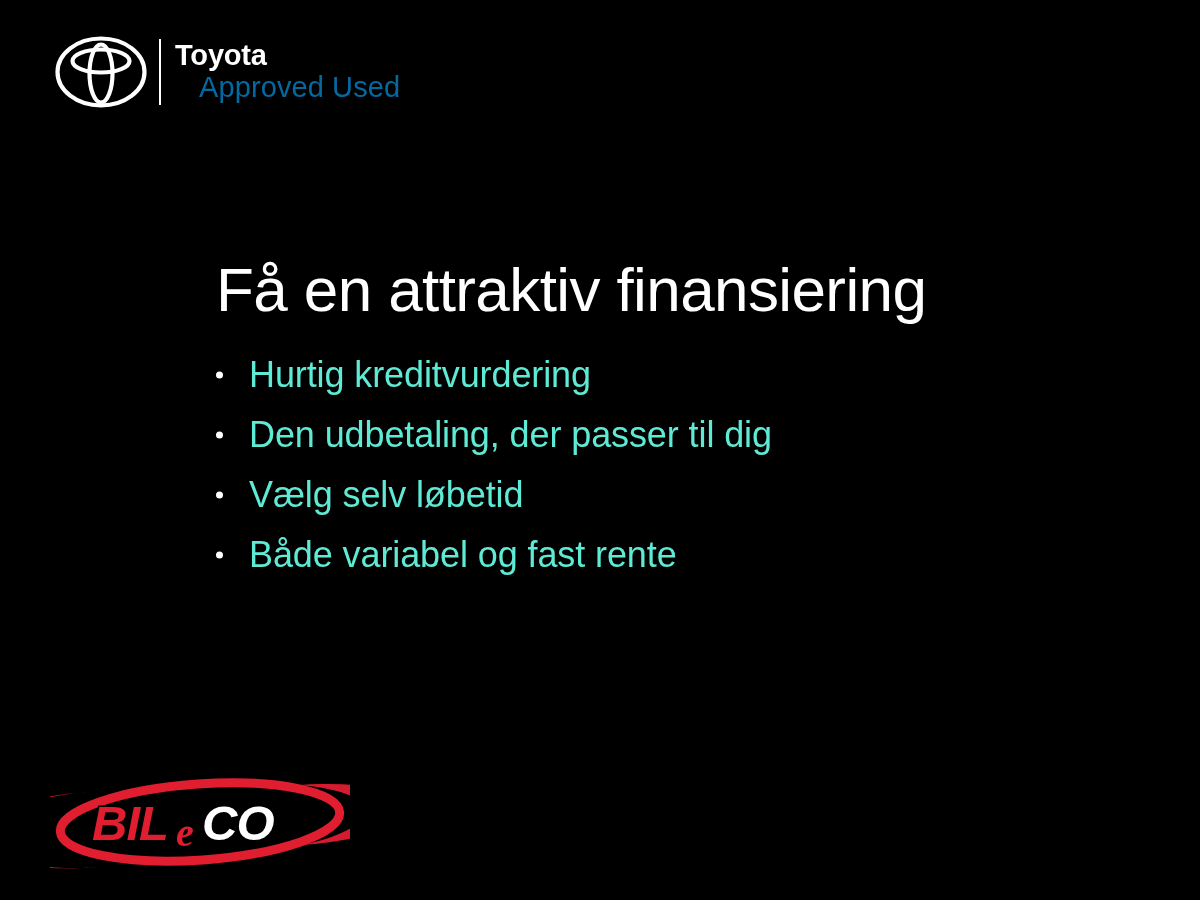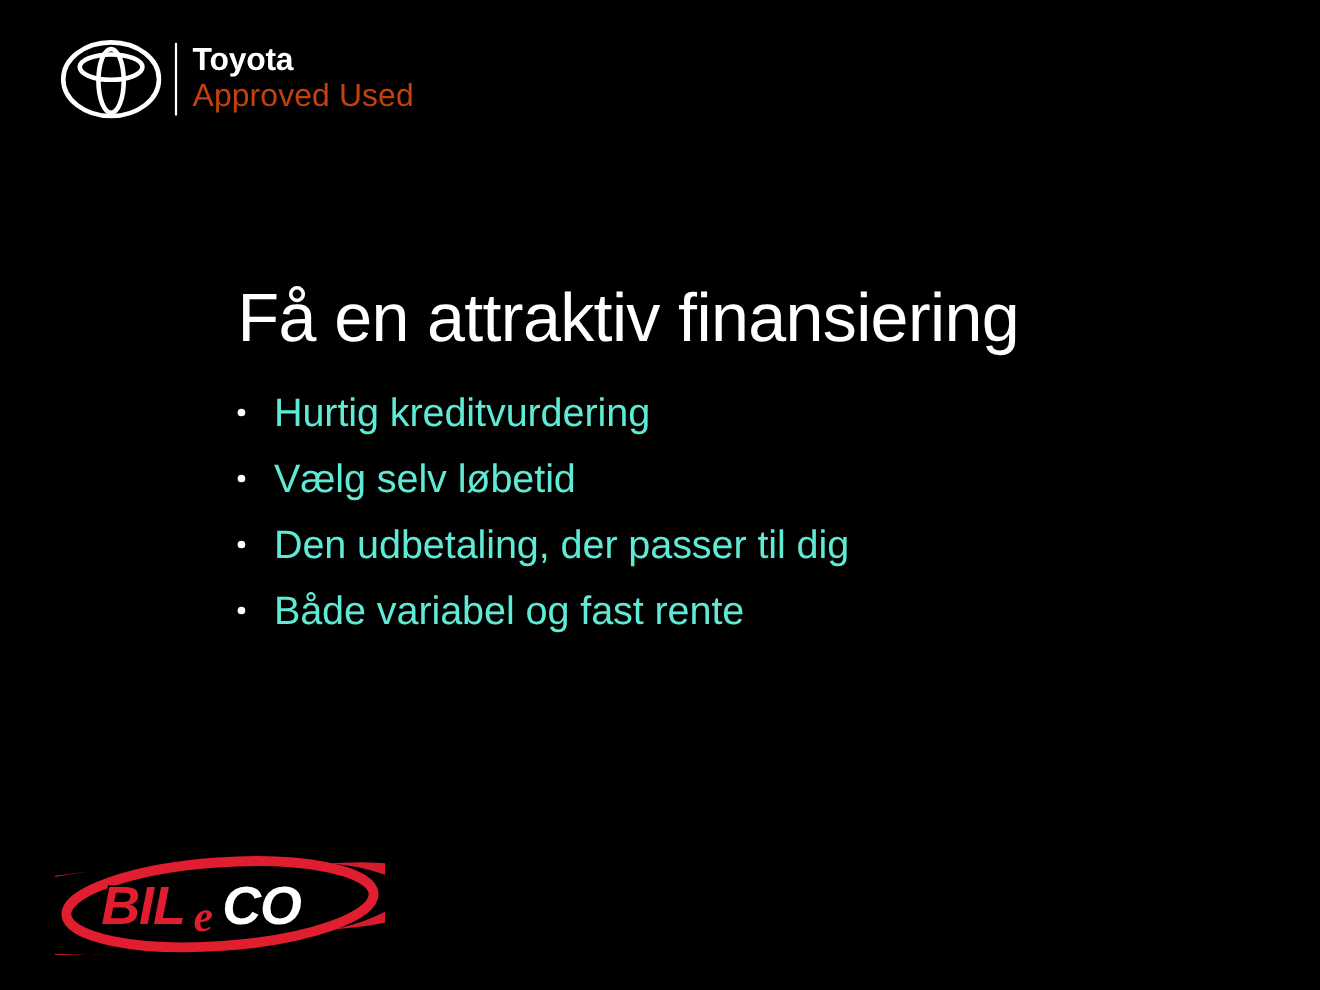--- a/index.html
+++ b/index.html
@@ -61,22 +61,23 @@
     line-height: 1.12;
     color: #ffffff;
     white-space: nowrap;
   }
 
   .brand-sub {
     font-size: 29px;
     font-weight: 300;
     letter-spacing: 0.1px;
     line-height: 1.16;
-    color: #c2410c;
-    white-space: nowrap;
+    color: #0369a1;
+    white-space: nowrap;
+    margin-left: 24px;
   }
 
   
   .content {
     position: absolute;
     left: 216px;
     top: 258px;
     width: 860px;
   }
 
@@ -166,25 +167,25 @@
 
     <h1 class="headline">Få en attraktiv finansiering</h1>
 
     <ul class="bullet-list">
       <li class="bullet-item">
         <span class="bullet-dot"></span>
         <span>Hurtig kreditvurdering</span>
       </li>
       <li class="bullet-item">
         <span class="bullet-dot"></span>
+        <span>Den udbetaling, der passer til dig</span>
+      </li>
+      <li class="bullet-item">
+        <span class="bullet-dot"></span>
         <span>Vælg selv løbetid</span>
-      </li>
-      <li class="bullet-item">
-        <span class="bullet-dot"></span>
-        <span>Den udbetaling, der passer til dig</span>
       </li>
       <li class="bullet-item">
         <span class="bullet-dot"></span>
         <span>Både variabel og fast rente</span>
       </li>
     </ul>
 
   </div>
 
   <div class="dealer-logo">

